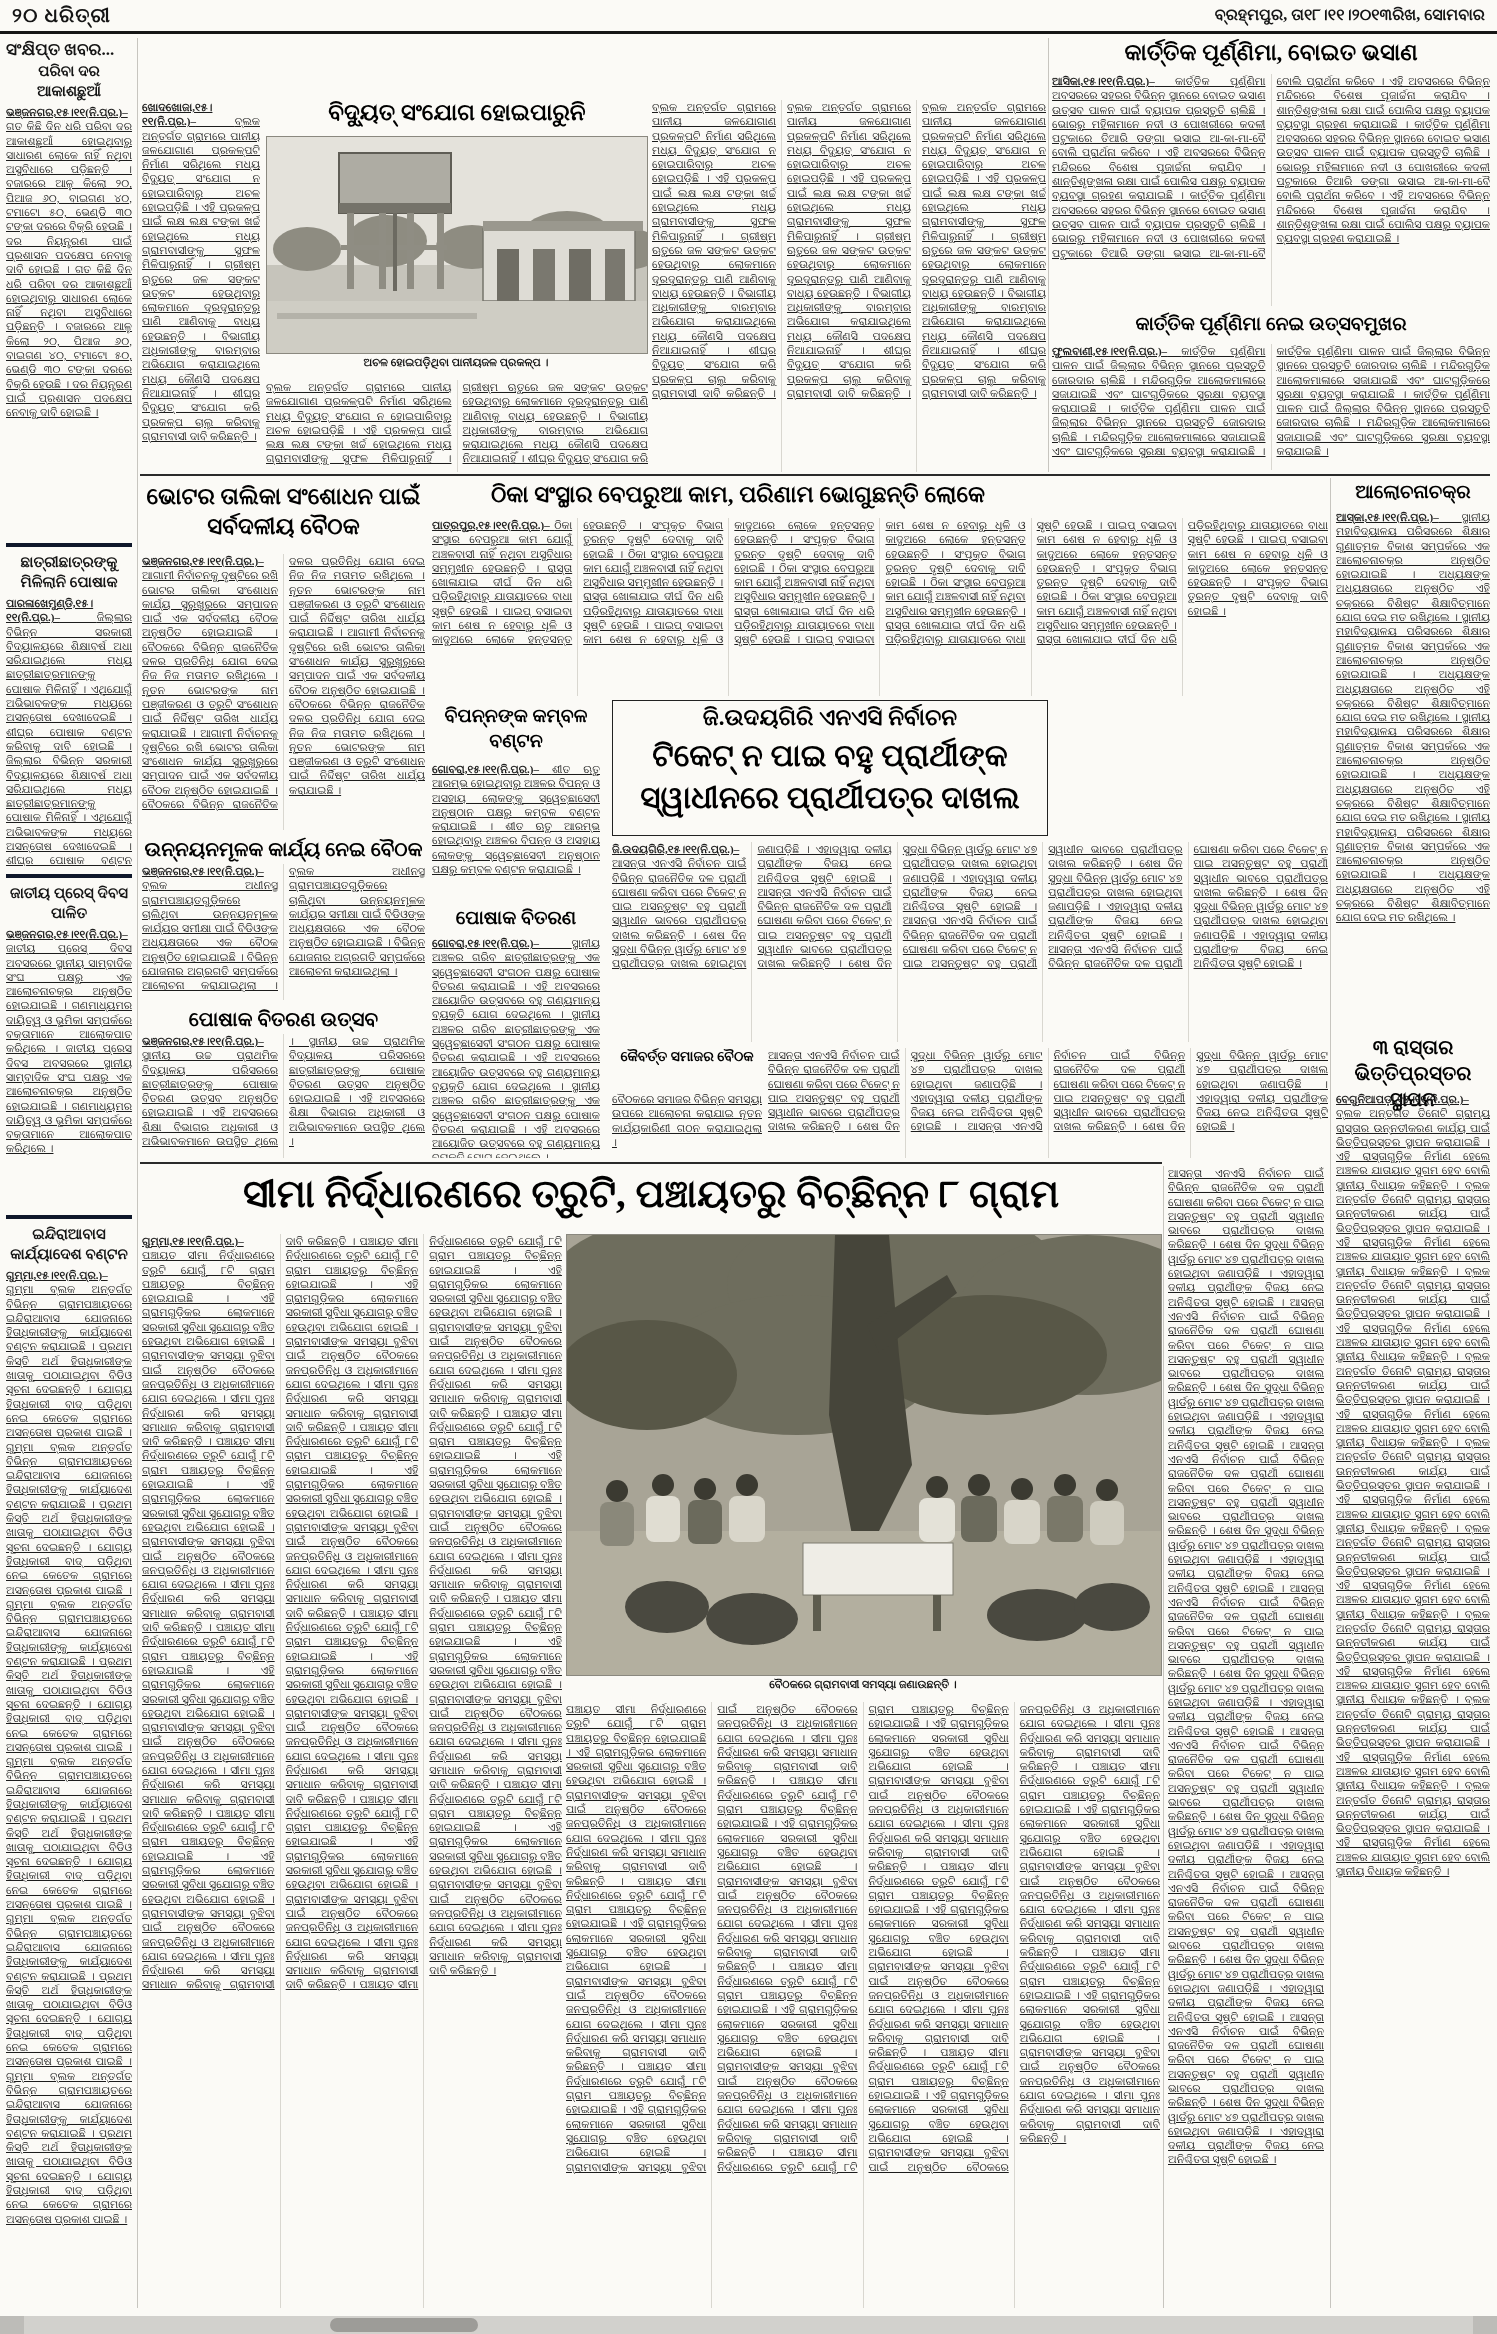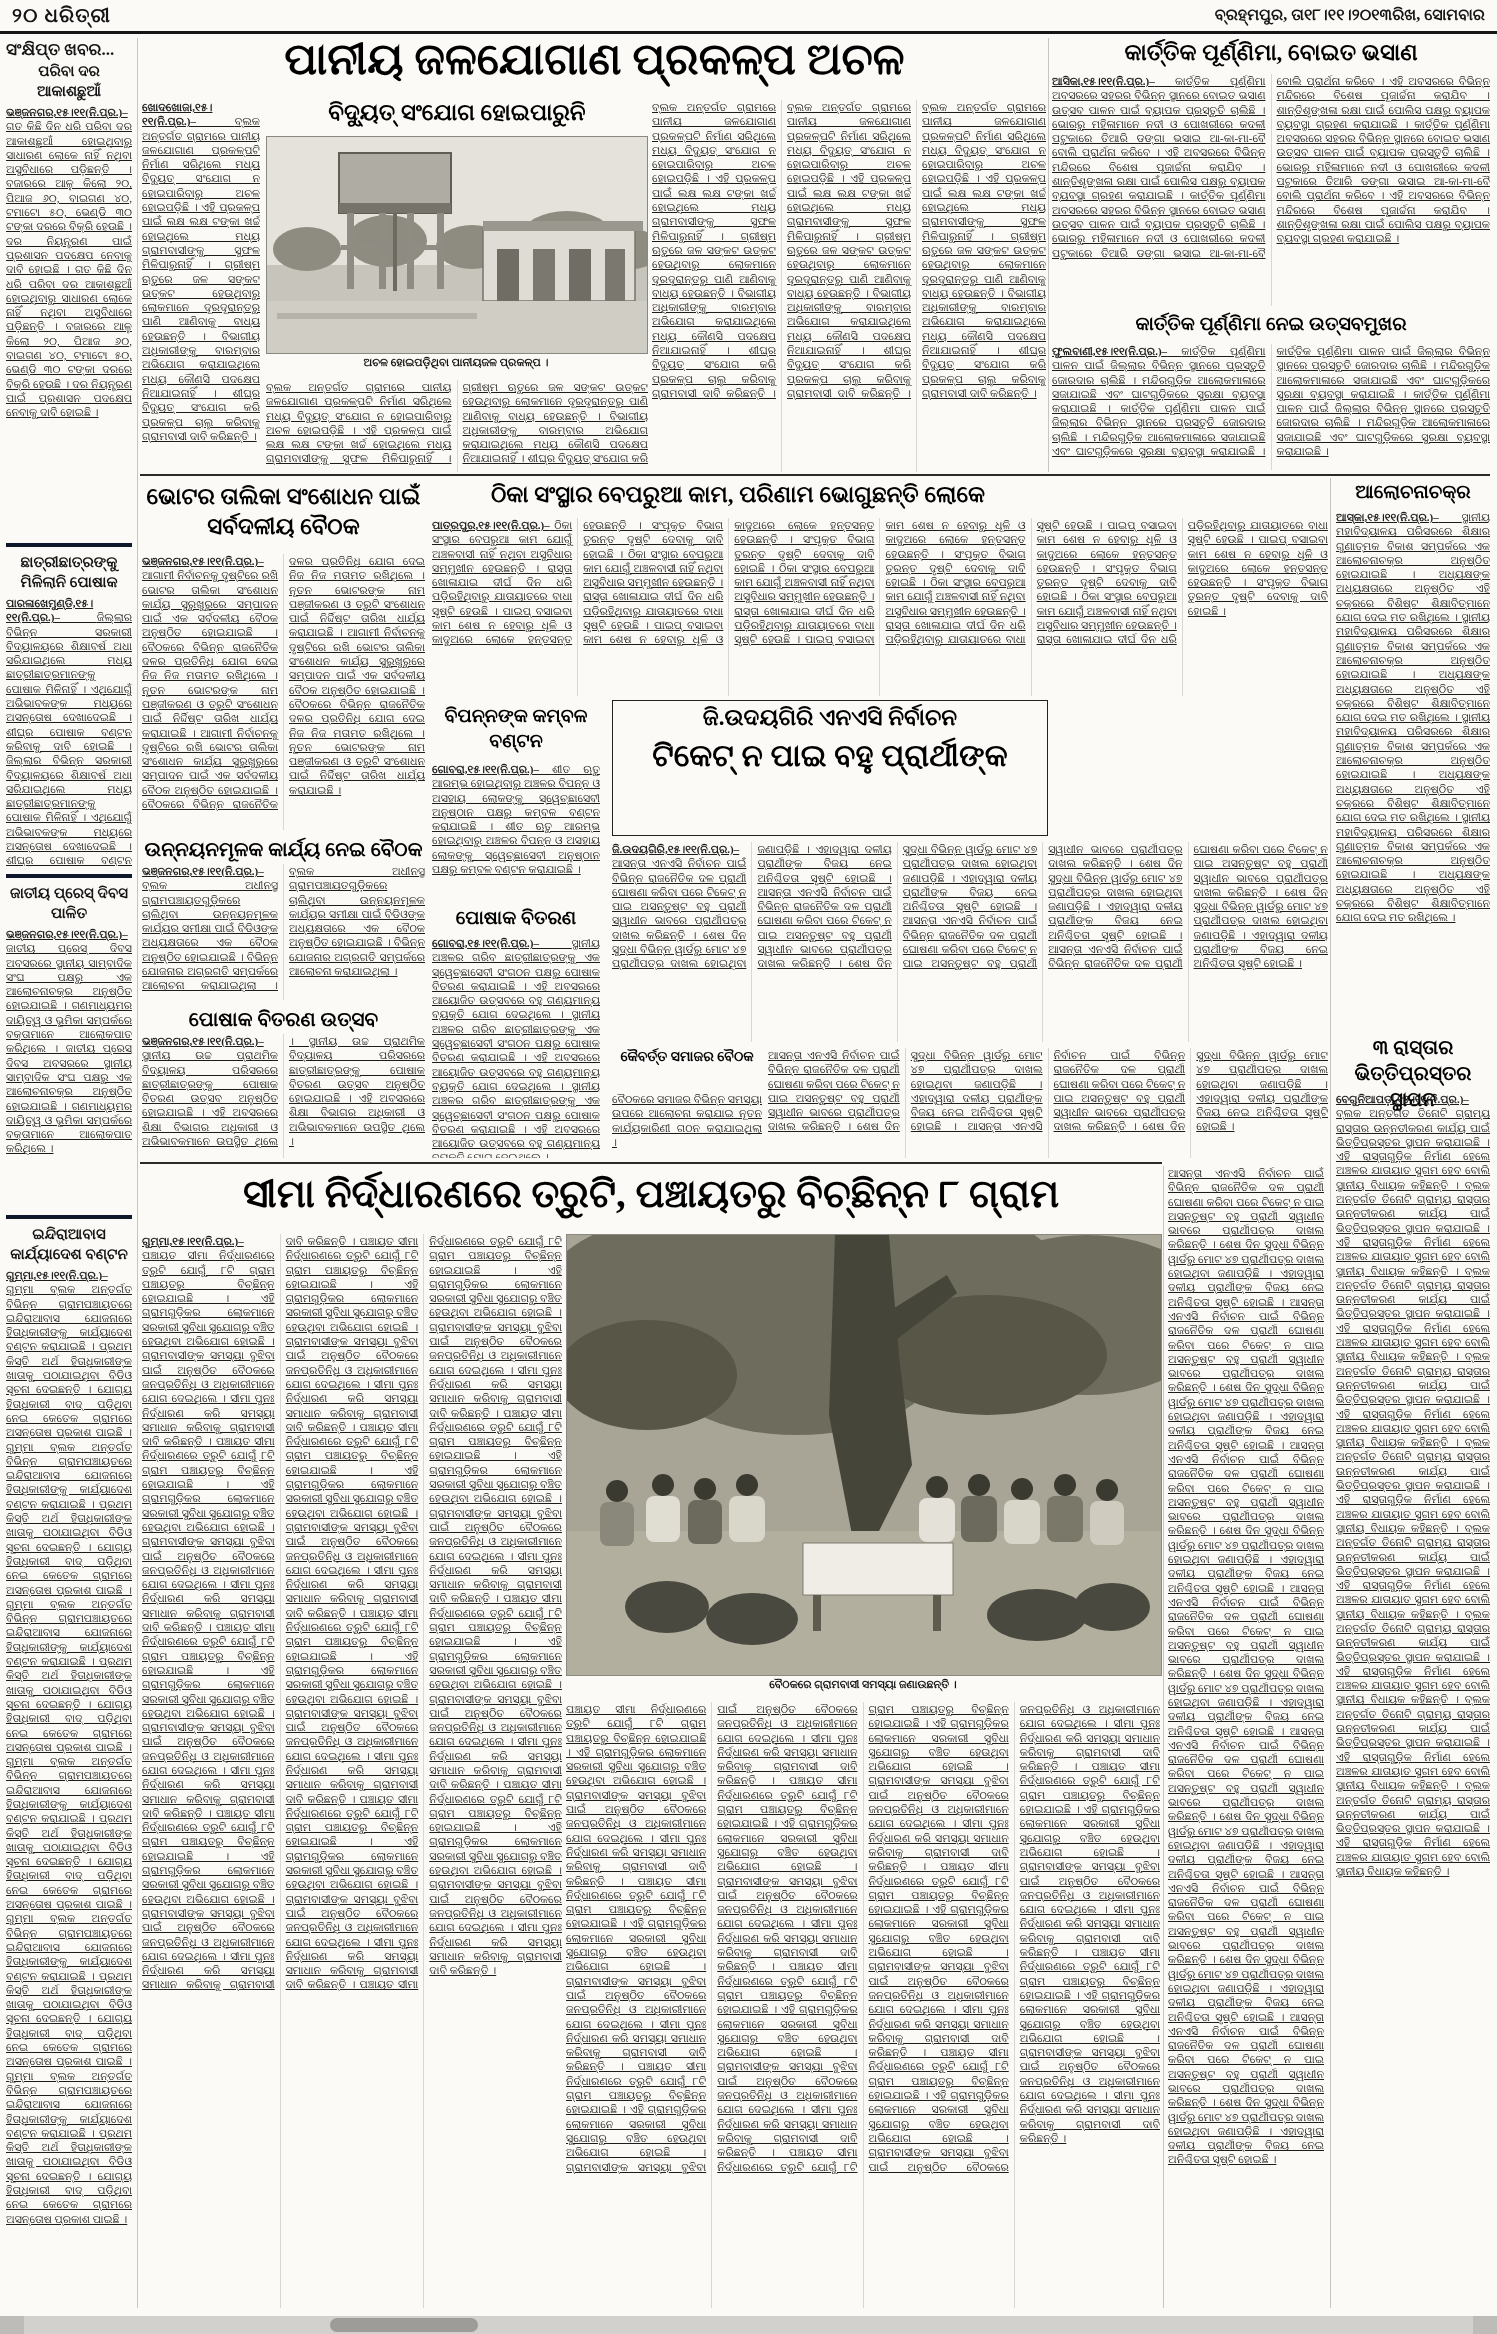--- a/index.html
+++ b/index.html
@@ -78,21 +78,20 @@
       <h3 class="brief-title">ଜାତୀୟ ପ୍ରେସ୍ ଦିବସ ପାଳିତ</h3>
       <p class="body" style="height:280px;margin:0"><span class="dl">ଭଞ୍ଜନଗର,୧୫।୧୧(ନି.ପ୍ର.)–</span> <span>ଜାତୀୟ ପ୍ରେସ୍ ଦିବସ ଅବସରରେ ସ୍ଥାନୀୟ ସାମ୍ବାଦିକ ସଂଘ ପକ୍ଷରୁ ଏକ ଆଲୋଚନାଚକ୍ର ଅନୁଷ୍ଠିତ ହୋଇଯାଇଛି । ଗଣମାଧ୍ୟମର ଦାୟିତ୍ୱ ଓ ଭୂମିକା ସମ୍ପର୍କରେ ବକ୍ତାମାନେ ଆଲୋକପାତ କରିଥିଲେ । ଜାତୀୟ ପ୍ରେସ୍ ଦିବସ ଅବସରରେ ସ୍ଥାନୀୟ ସାମ୍ବାଦିକ ସଂଘ ପକ୍ଷରୁ ଏକ ଆଲୋଚନାଚକ୍ର ଅନୁଷ୍ଠିତ ହୋଇଯାଇଛି । ଗଣମାଧ୍ୟମର ଦାୟିତ୍ୱ ଓ ଭୂମିକା ସମ୍ପର୍କରେ ବକ୍ତାମାନେ ଆଲୋକପାତ କରିଥିଲେ ।</span></p>
     </div>
 
     <div class="brief-item">
       <h3 class="brief-title">ଇନ୍ଦିରାଆବାସ କାର୍ଯ୍ୟାଦେଶ ବଣ୍ଟନ</h3>
       <p class="body" style="height:1020px;margin:0"><span class="dl">ଗୁମ୍ମା,୧୫।୧୧(ନି.ପ୍ର.)–</span> <span>ଗୁମ୍ମା ବ୍ଲକ ଅନ୍ତର୍ଗତ ବିଭିନ୍ନ ଗ୍ରାମପଞ୍ଚାୟତରେ ଇନ୍ଦିରାଆବାସ ଯୋଜନାରେ ହିତାଧିକାରୀଙ୍କୁ କାର୍ଯ୍ୟାଦେଶ ବଣ୍ଟନ କରାଯାଇଛି । ପ୍ରଥମ କିସ୍ତି ଅର୍ଥ ହିତାଧିକାରୀଙ୍କ ଖାତାକୁ ପଠାଯାଇଥିବା ବିଡିଓ ସୂଚନା ଦେଇଛନ୍ତି । ଯୋଗ୍ୟ ହିତାଧିକାରୀ ବାଦ୍ ପଡ଼ିଥିବା ନେଇ କେତେକ ଗ୍ରାମରେ ଅସନ୍ତୋଷ ପ୍ରକାଶ ପାଇଛି । ଗୁମ୍ମା ବ୍ଲକ ଅନ୍ତର୍ଗତ ବିଭିନ୍ନ ଗ୍ରାମପଞ୍ଚାୟତରେ ଇନ୍ଦିରାଆବାସ ଯୋଜନାରେ ହିତାଧିକାରୀଙ୍କୁ କାର୍ଯ୍ୟାଦେଶ ବଣ୍ଟନ କରାଯାଇଛି । ପ୍ରଥମ କିସ୍ତି ଅର୍ଥ ହିତାଧିକାରୀଙ୍କ ଖାତାକୁ ପଠାଯାଇଥିବା ବିଡିଓ ସୂଚନା ଦେଇଛନ୍ତି । ଯୋଗ୍ୟ ହିତାଧିକାରୀ ବାଦ୍ ପଡ଼ିଥିବା ନେଇ କେତେକ ଗ୍ରାମରେ ଅସନ୍ତୋଷ ପ୍ରକାଶ ପାଇଛି । ଗୁମ୍ମା ବ୍ଲକ ଅନ୍ତର୍ଗତ ବିଭିନ୍ନ ଗ୍ରାମପଞ୍ଚାୟତରେ ଇନ୍ଦିରାଆବାସ ଯୋଜନାରେ ହିତାଧିକାରୀଙ୍କୁ କାର୍ଯ୍ୟାଦେଶ ବଣ୍ଟନ କରାଯାଇଛି । ପ୍ରଥମ କିସ୍ତି ଅର୍ଥ ହିତାଧିକାରୀଙ୍କ ଖାତାକୁ ପଠାଯାଇଥିବା ବିଡିଓ ସୂଚନା ଦେଇଛନ୍ତି । ଯୋଗ୍ୟ ହିତାଧିକାରୀ ବାଦ୍ ପଡ଼ିଥିବା ନେଇ କେତେକ ଗ୍ରାମରେ ଅସନ୍ତୋଷ ପ୍ରକାଶ ପାଇଛି । ଗୁମ୍ମା ବ୍ଲକ ଅନ୍ତର୍ଗତ ବିଭିନ୍ନ ଗ୍ରାମପଞ୍ଚାୟତରେ ଇନ୍ଦିରାଆବାସ ଯୋଜନାରେ ହିତାଧିକାରୀଙ୍କୁ କାର୍ଯ୍ୟାଦେଶ ବଣ୍ଟନ କରାଯାଇଛି । ପ୍ରଥମ କିସ୍ତି ଅର୍ଥ ହିତାଧିକାରୀଙ୍କ ଖାତାକୁ ପଠାଯାଇଥିବା ବିଡିଓ ସୂଚନା ଦେଇଛନ୍ତି । ଯୋଗ୍ୟ ହିତାଧିକାରୀ ବାଦ୍ ପଡ଼ିଥିବା ନେଇ କେତେକ ଗ୍ରାମରେ ଅସନ୍ତୋଷ ପ୍ରକାଶ ପାଇଛି । ଗୁମ୍ମା ବ୍ଲକ ଅନ୍ତର୍ଗତ ବିଭିନ୍ନ ଗ୍ରାମପଞ୍ଚାୟତରେ ଇନ୍ଦିରାଆବାସ ଯୋଜନାରେ ହିତାଧିକାରୀଙ୍କୁ କାର୍ଯ୍ୟାଦେଶ ବଣ୍ଟନ କରାଯାଇଛି । ପ୍ରଥମ କିସ୍ତି ଅର୍ଥ ହିତାଧିକାରୀଙ୍କ ଖାତାକୁ ପଠାଯାଇଥିବା ବିଡିଓ ସୂଚନା ଦେଇଛନ୍ତି । ଯୋଗ୍ୟ ହିତାଧିକାରୀ ବାଦ୍ ପଡ଼ିଥିବା ନେଇ କେତେକ ଗ୍ରାମରେ ଅସନ୍ତୋଷ ପ୍ରକାଶ ପାଇଛି । ଗୁମ୍ମା ବ୍ଲକ ଅନ୍ତର୍ଗତ ବିଭିନ୍ନ ଗ୍ରାମପଞ୍ଚାୟତରେ ଇନ୍ଦିରାଆବାସ ଯୋଜନାରେ ହିତାଧିକାରୀଙ୍କୁ କାର୍ଯ୍ୟାଦେଶ ବଣ୍ଟନ କରାଯାଇଛି । ପ୍ରଥମ କିସ୍ତି ଅର୍ଥ ହିତାଧିକାରୀଙ୍କ ଖାତାକୁ ପଠାଯାଇଥିବା ବିଡିଓ ସୂଚନା ଦେଇଛନ୍ତି । ଯୋଗ୍ୟ ହିତାଧିକାରୀ ବାଦ୍ ପଡ଼ିଥିବା ନେଇ କେତେକ ଗ୍ରାମରେ ଅସନ୍ତୋଷ ପ୍ରକାଶ ପାଇଛି ।</span></p>
     </div>
   </aside>
 
-  <h1 class="abs hd h-xl" style="left:142px;top:34px;width:905px">ପାନୀୟ ଜଳଯୋଗାଣ ପ୍ରକଳ୍ପ ଅଚଳ</h1>
 
   <div class="abs body" style="left:142px;top:100px;width:118px;height:372px">
     <span class="dl">ଖୋଦଖୋଜା,୧୫।୧୧(ନି.ପ୍ର.)–</span>
     <span>ବ୍ଲକ ଅନ୍ତର୍ଗତ ଗ୍ରାମରେ ପାନୀୟ ଜଳଯୋଗାଣ ପ୍ରକଳ୍ପଟି ନିର୍ମାଣ ସରିଥିଲେ ମଧ୍ୟ ବିଦ୍ୟୁତ୍ ସଂଯୋଗ ନ ହୋଇପାରିବାରୁ ଅଚଳ ହୋଇପଡ଼ିଛି । ଏହି ପ୍ରକଳ୍ପ ପାଇଁ ଲକ୍ଷ ଲକ୍ଷ ଟଙ୍କା ଖର୍ଚ୍ଚ ହୋଇଥିଲେ ମଧ୍ୟ ଗ୍ରାମବାସୀଙ୍କୁ ସୁଫଳ ମିଳିପାରୁନାହିଁ । ଗ୍ରୀଷ୍ମ ଋତୁରେ ଜଳ ସଙ୍କଟ ଉତ୍କଟ ହେଉଥିବାରୁ ଲୋକମାନେ ଦୂରଦୂରାନ୍ତରୁ ପାଣି ଆଣିବାକୁ ବାଧ୍ୟ ହେଉଛନ୍ତି । ବିଭାଗୀୟ ଅଧିକାରୀଙ୍କୁ ବାରମ୍ବାର ଅଭିଯୋଗ କରାଯାଇଥିଲେ ମଧ୍ୟ କୌଣସି ପଦକ୍ଷେପ ନିଆଯାଇନାହିଁ । ଶୀଘ୍ର ବିଦ୍ୟୁତ୍ ସଂଯୋଗ କରି ପ୍ରକଳ୍ପ ଚାଲୁ କରିବାକୁ ଗ୍ରାମବାସୀ ଦାବି କରିଛନ୍ତି ।</span>
   </div>
 
   <h2 class="abs hd h-md" style="left:266px;top:98px;width:382px">ବିଦ୍ୟୁତ୍ ସଂଯୋଗ ହୋଇପାରୁନି</h2>
 
   <svg class="abs photo" style="left:266px;top:136px" width="380" height="216" viewBox="0 0 380 216" role="img">
     <rect x="0" y="0" width="380" height="216" fill="#e4e2db"></rect>
@@ -175,20 +174,21 @@
 
   <h2 class="abs hd h-sm" style="left:432px;top:906px;width:168px">ପୋଷାକ ବିତରଣ</h2>
   <div class="abs body" style="left:432px;top:936px;width:168px;height:222px">
     <span class="dl">ଗୋବରା,୧୫।୧୧(ନି.ପ୍ର.)–</span>
     <span>ସ୍ଥାନୀୟ ଅଞ୍ଚଳର ଗରିବ ଛାତ୍ରୀଛାତ୍ରଙ୍କୁ ଏକ ସ୍ୱେଚ୍ଛାସେବୀ ସଂଗଠନ ପକ୍ଷରୁ ପୋଷାକ ବିତରଣ କରାଯାଇଛି । ଏହି ଅବସରରେ ଆୟୋଜିତ ଉତ୍ସବରେ ବହୁ ଗଣ୍ୟମାନ୍ୟ ବ୍ୟକ୍ତି ଯୋଗ ଦେଇଥିଲେ । ସ୍ଥାନୀୟ ଅଞ୍ଚଳର ଗରିବ ଛାତ୍ରୀଛାତ୍ରଙ୍କୁ ଏକ ସ୍ୱେଚ୍ଛାସେବୀ ସଂଗଠନ ପକ୍ଷରୁ ପୋଷାକ ବିତରଣ କରାଯାଇଛି । ଏହି ଅବସରରେ ଆୟୋଜିତ ଉତ୍ସବରେ ବହୁ ଗଣ୍ୟମାନ୍ୟ ବ୍ୟକ୍ତି ଯୋଗ ଦେଇଥିଲେ । ସ୍ଥାନୀୟ ଅଞ୍ଚଳର ଗରିବ ଛାତ୍ରୀଛାତ୍ରଙ୍କୁ ଏକ ସ୍ୱେଚ୍ଛାସେବୀ ସଂଗଠନ ପକ୍ଷରୁ ପୋଷାକ ବିତରଣ କରାଯାଇଛି । ଏହି ଅବସରରେ ଆୟୋଜିତ ଉତ୍ସବରେ ବହୁ ଗଣ୍ୟମାନ୍ୟ ବ୍ୟକ୍ତି ଯୋଗ ଦେଇଥିଲେ ।</span>
   </div>
 
   <div class="abs kicker-box" style="left:612px;top:700px;width:434px;height:134px">
     <h3 class="hd h-md" style="margin-top:2px">ଜି.ଉଦୟଗିରି ଏନଏସି ନିର୍ବାଚନ</h3>
     <h2 class="hd h-lg" style="margin-top:2px">ଟିକେଟ୍ ନ ପାଇ ବହୁ ପ୍ରାର୍ଥୀଙ୍କ</h2>
+    <h2 class="hd h-lg">ସ୍ୱାଧୀନରେ ପ୍ରାର୍ଥୀପତ୍ର ଦାଖଲ</h2>
   </div>
   <div class="abs body cols-5" style="left:612px;top:842px;width:716px;height:200px">
     <span class="dl">ଜି.ଉଦୟଗିରି,୧୫।୧୧(ନି.ପ୍ର.)–</span>
     <span>ଆସନ୍ତା ଏନଏସି ନିର୍ବାଚନ ପାଇଁ ବିଭିନ୍ନ ରାଜନୈତିକ ଦଳ ପ୍ରାର୍ଥୀ ଘୋଷଣା କରିବା ପରେ ଟିକେଟ୍ ନ ପାଇ ଅସନ୍ତୁଷ୍ଟ ବହୁ ପ୍ରାର୍ଥୀ ସ୍ୱାଧୀନ ଭାବରେ ପ୍ରାର୍ଥୀପତ୍ର ଦାଖଲ କରିଛନ୍ତି । ଶେଷ ଦିନ ସୁଦ୍ଧା ବିଭିନ୍ନ ୱାର୍ଡରୁ ମୋଟ ୪୭ ପ୍ରାର୍ଥୀପତ୍ର ଦାଖଲ ହୋଇଥିବା ଜଣାପଡ଼ିଛି । ଏହାଦ୍ୱାରା ଦଳୀୟ ପ୍ରାର୍ଥୀଙ୍କ ବିଜୟ ନେଇ ଅନିଶ୍ଚିତତା ସୃଷ୍ଟି ହୋଇଛି । ଆସନ୍ତା ଏନଏସି ନିର୍ବାଚନ ପାଇଁ ବିଭିନ୍ନ ରାଜନୈତିକ ଦଳ ପ୍ରାର୍ଥୀ ଘୋଷଣା କରିବା ପରେ ଟିକେଟ୍ ନ ପାଇ ଅସନ୍ତୁଷ୍ଟ ବହୁ ପ୍ରାର୍ଥୀ ସ୍ୱାଧୀନ ଭାବରେ ପ୍ରାର୍ଥୀପତ୍ର ଦାଖଲ କରିଛନ୍ତି । ଶେଷ ଦିନ ସୁଦ୍ଧା ବିଭିନ୍ନ ୱାର୍ଡରୁ ମୋଟ ୪୭ ପ୍ରାର୍ଥୀପତ୍ର ଦାଖଲ ହୋଇଥିବା ଜଣାପଡ଼ିଛି । ଏହାଦ୍ୱାରା ଦଳୀୟ ପ୍ରାର୍ଥୀଙ୍କ ବିଜୟ ନେଇ ଅନିଶ୍ଚିତତା ସୃଷ୍ଟି ହୋଇଛି । ଆସନ୍ତା ଏନଏସି ନିର୍ବାଚନ ପାଇଁ ବିଭିନ୍ନ ରାଜନୈତିକ ଦଳ ପ୍ରାର୍ଥୀ ଘୋଷଣା କରିବା ପରେ ଟିକେଟ୍ ନ ପାଇ ଅସନ୍ତୁଷ୍ଟ ବହୁ ପ୍ରାର୍ଥୀ ସ୍ୱାଧୀନ ଭାବରେ ପ୍ରାର୍ଥୀପତ୍ର ଦାଖଲ କରିଛନ୍ତି । ଶେଷ ଦିନ ସୁଦ୍ଧା ବିଭିନ୍ନ ୱାର୍ଡରୁ ମୋଟ ୪୭ ପ୍ରାର୍ଥୀପତ୍ର ଦାଖଲ ହୋଇଥିବା ଜଣାପଡ଼ିଛି । ଏହାଦ୍ୱାରା ଦଳୀୟ ପ୍ରାର୍ଥୀଙ୍କ ବିଜୟ ନେଇ ଅନିଶ୍ଚିତତା ସୃଷ୍ଟି ହୋଇଛି । ଆସନ୍ତା ଏନଏସି ନିର୍ବାଚନ ପାଇଁ ବିଭିନ୍ନ ରାଜନୈତିକ ଦଳ ପ୍ରାର୍ଥୀ ଘୋଷଣା କରିବା ପରେ ଟିକେଟ୍ ନ ପାଇ ଅସନ୍ତୁଷ୍ଟ ବହୁ ପ୍ରାର୍ଥୀ ସ୍ୱାଧୀନ ଭାବରେ ପ୍ରାର୍ଥୀପତ୍ର ଦାଖଲ କରିଛନ୍ତି । ଶେଷ ଦିନ ସୁଦ୍ଧା ବିଭିନ୍ନ ୱାର୍ଡରୁ ମୋଟ ୪୭ ପ୍ରାର୍ଥୀପତ୍ର ଦାଖଲ ହୋଇଥିବା ଜଣାପଡ଼ିଛି । ଏହାଦ୍ୱାରା ଦଳୀୟ ପ୍ରାର୍ଥୀଙ୍କ ବିଜୟ ନେଇ ଅନିଶ୍ଚିତତା ସୃଷ୍ଟି ହୋଇଛି ।</span>
   </div>
 
   <h3 class="abs hd h-xxs" style="left:612px;top:1048px;width:150px">କୈବର୍ତ୍ତ ସମାଜର ବୈଠକ</h3>
   <div class="abs body" style="left:612px;top:1092px;width:150px;height:66px">
     <span>ବୈଠକରେ ସମାଜର ବିଭିନ୍ନ ସମସ୍ୟା ଉପରେ ଆଲୋଚନା କରାଯାଇ ନୂତନ କାର୍ଯ୍ୟକାରିଣୀ ଗଠନ କରାଯାଇଥିଲା ।</span>
   </div>

